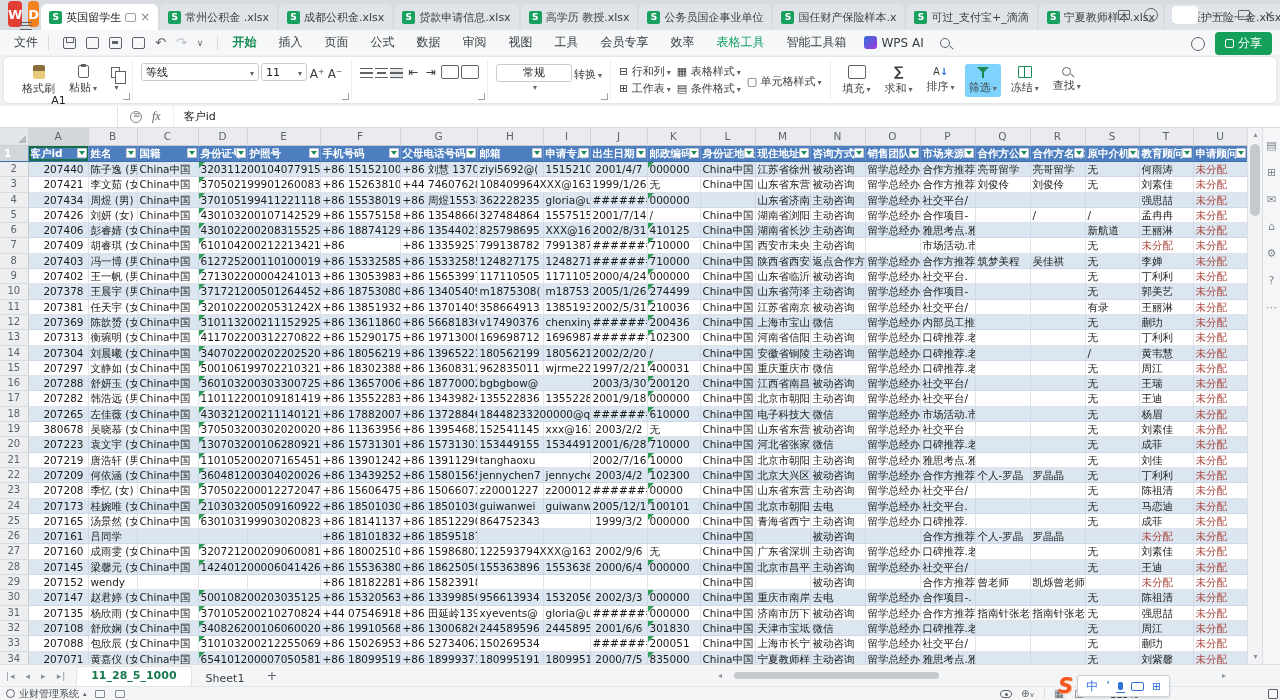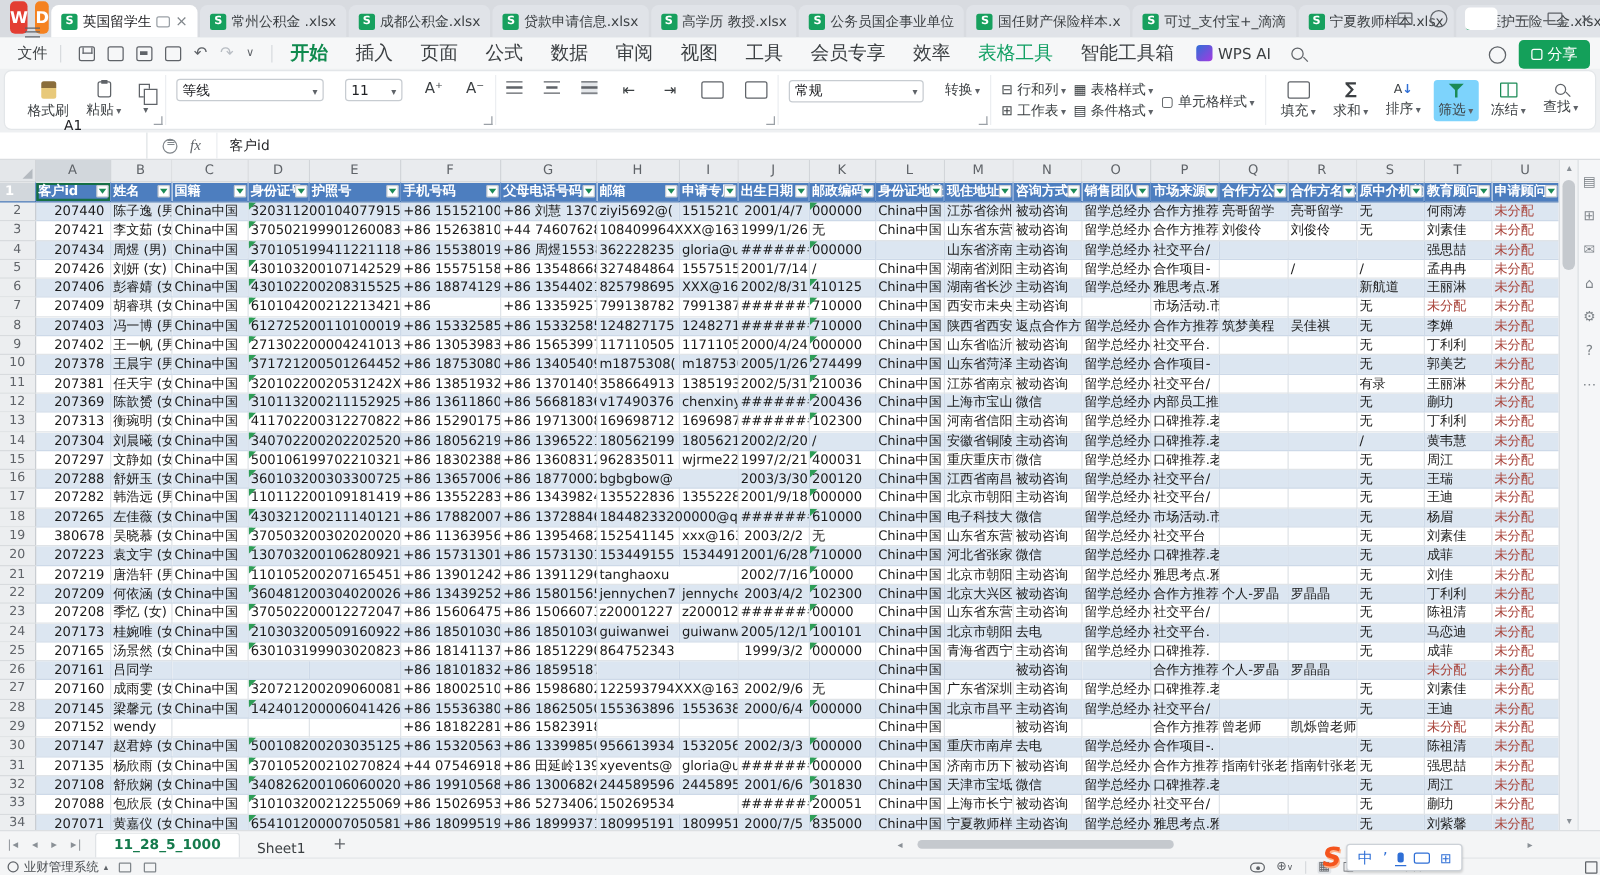--- a/index.html
+++ b/index.html
@@ -27,21 +27,21 @@
   .filebtn{display:flex;align-items:center;gap:4px;font-size:12px;color:#3c4043;padding:0 6px;flex-direction:column;}
   .hamb{width:12px;height:8px;border-top:1.5px solid #5f6368;border-bottom:1.5px solid #5f6368;position:relative;}
   .hamb::after{content:"";position:absolute;left:0;top:2.6px;width:12px;border-top:1.5px solid #5f6368;}
   .qbar{display:flex;align-items:center;gap:10px;margin:0 10px;}
   .qic{width:13px;height:12px;border:1.2px solid #5f6368;border-radius:2px;position:relative;}
   .qic.save::after{content:"";position:absolute;left:2px;top:0;width:6px;height:4px;border:1px solid #5f6368;border-top:none;}
   .qic.print::after{content:"";position:absolute;left:2px;top:3px;width:6px;height:3px;background:#5f6368;}
   .undo{color:#5f6368;font-size:13px;}
   .undo.dis{color:#b9bec4;}
   .menus{display:flex;align-items:center;gap:2px;}
-  .mitem{padding:4px 10px;font-size:15px;color:#3c4043;position:relative;white-space:nowrap;}
+  .mitem{padding:4px 10px;font-size:12px;color:#3c4043;position:relative;white-space:nowrap;}
   .mitem.active{color:#0f8a4e;font-weight:bold;}
   .mitem.active::after{content:"";position:absolute;left:10px;right:10px;bottom:-3px;border-bottom:2.5px solid #12a05e;}
   .mitem.accent{color:#12a064;}
   .msep{width:1px;height:14px;background:#d8dbde;margin:0 4px;}
   .ailogo{width:13px;height:13px;border-radius:3px;background:linear-gradient(135deg,#2f6fd6,#a43ae1);margin-right:4px;}
   .ai{display:flex;align-items:center;font-size:12px;color:#3c4043;padding:0 8px;}
   .searchic{width:10px;height:10px;border:1.5px solid #5f6368;border-radius:50%;position:relative;margin-left:8px;}
   .searchic::after{content:"";position:absolute;left:8px;top:8px;width:5px;border-top:1.5px solid #5f6368;transform:rotate(45deg);}
   .menuright{position:absolute;right:8px;top:32px;display:flex;align-items:center;gap:10px;}
   .upic{width:14px;height:14px;border:1.2px solid #5f6368;border-radius:50%;position:relative;}
@@ -56,21 +56,21 @@
   .rbtn.hl{background:#7dd3fc;}
   .rlabel{font-size:11px;color:#3c4043;white-space:nowrap;}
   .caret::after{content:"▾";font-size:8px;color:#5f6368;margin-left:2px;}
   .ric{width:16px;height:14px;position:relative;}
   .ric.brush{background:linear-gradient(180deg,#8a6d3b 40%,#e8c97a 40%);border-radius:2px;width:12px;}
   .ric.clip{border:1.2px solid #5f6368;border-radius:2px;width:11px;height:13px;}
   .ric.clip::after{content:"";position:absolute;left:2px;top:-2px;width:5px;height:3px;background:#5f6368;}
   .ric.copy{border:1.2px solid #5f6368;width:9px;height:11px;}
   .ric.copy::after{content:"";position:absolute;left:3px;top:3px;width:9px;height:11px;border:1.2px solid #5f6368;background:#fff;}
   .twocol{display:flex;flex-direction:column;gap:2px;justify-content:center;}
-  .row{display:flex;align-items:flex-start;gap:17px;margin-top:48px;}
+  .row{display:flex;align-items:flex-end;gap:2px;margin-top:48px;}
   .select{display:flex;align-items:center;justify-content:space-between;border:1px solid #c7ccd1;border-radius:3px;background:#fff;height:18px;padding:0 4px;font-size:11px;color:#202124;}
   .fmt{font-size:12px;color:#3c4043;width:16px;text-align:center;}
   .fmt.b{font-weight:bold;}
   .fmt.i{font-style:italic;}
   .fmt.u{text-decoration:underline;}
   .fmt.s{text-decoration:line-through;}
   .colorbar{position:relative;width:15px;height:14px;font-size:11px;text-align:center;color:#3c4043;}
   .colorbar::after{content:"";position:absolute;left:1px;right:1px;bottom:-1px;height:3px;}
   .colorbar.hi::after{background:#f2c530;}
   .colorbar.fc::after{background:#d93025;}
@@ -359,21 +359,21 @@
           <span class="rlabel">换行</span>
           <span class="rlabel caret gray">合并</span>
         </div>
       </div>
       <span class="cornerexp"></span>
     </div>
 
     <div class="rgroup">
       <div class="twocol">
         <div class="row">
-          <div class="select" style="width:108px;">
+          <div class="select" style="width:76px;flex-direction:column;">
             <span>常规</span>
               <span class="caret"></span>
           </div>
           <span class="rlabel caret">转换</span>
         </div>
         <div class="row">
           <span class="numic caret">¥</span>
           <span class="numic caret">%</span>
           <span class="numic">⁰⁰⁰</span>
           <span class="numic">.0⃖</span>

